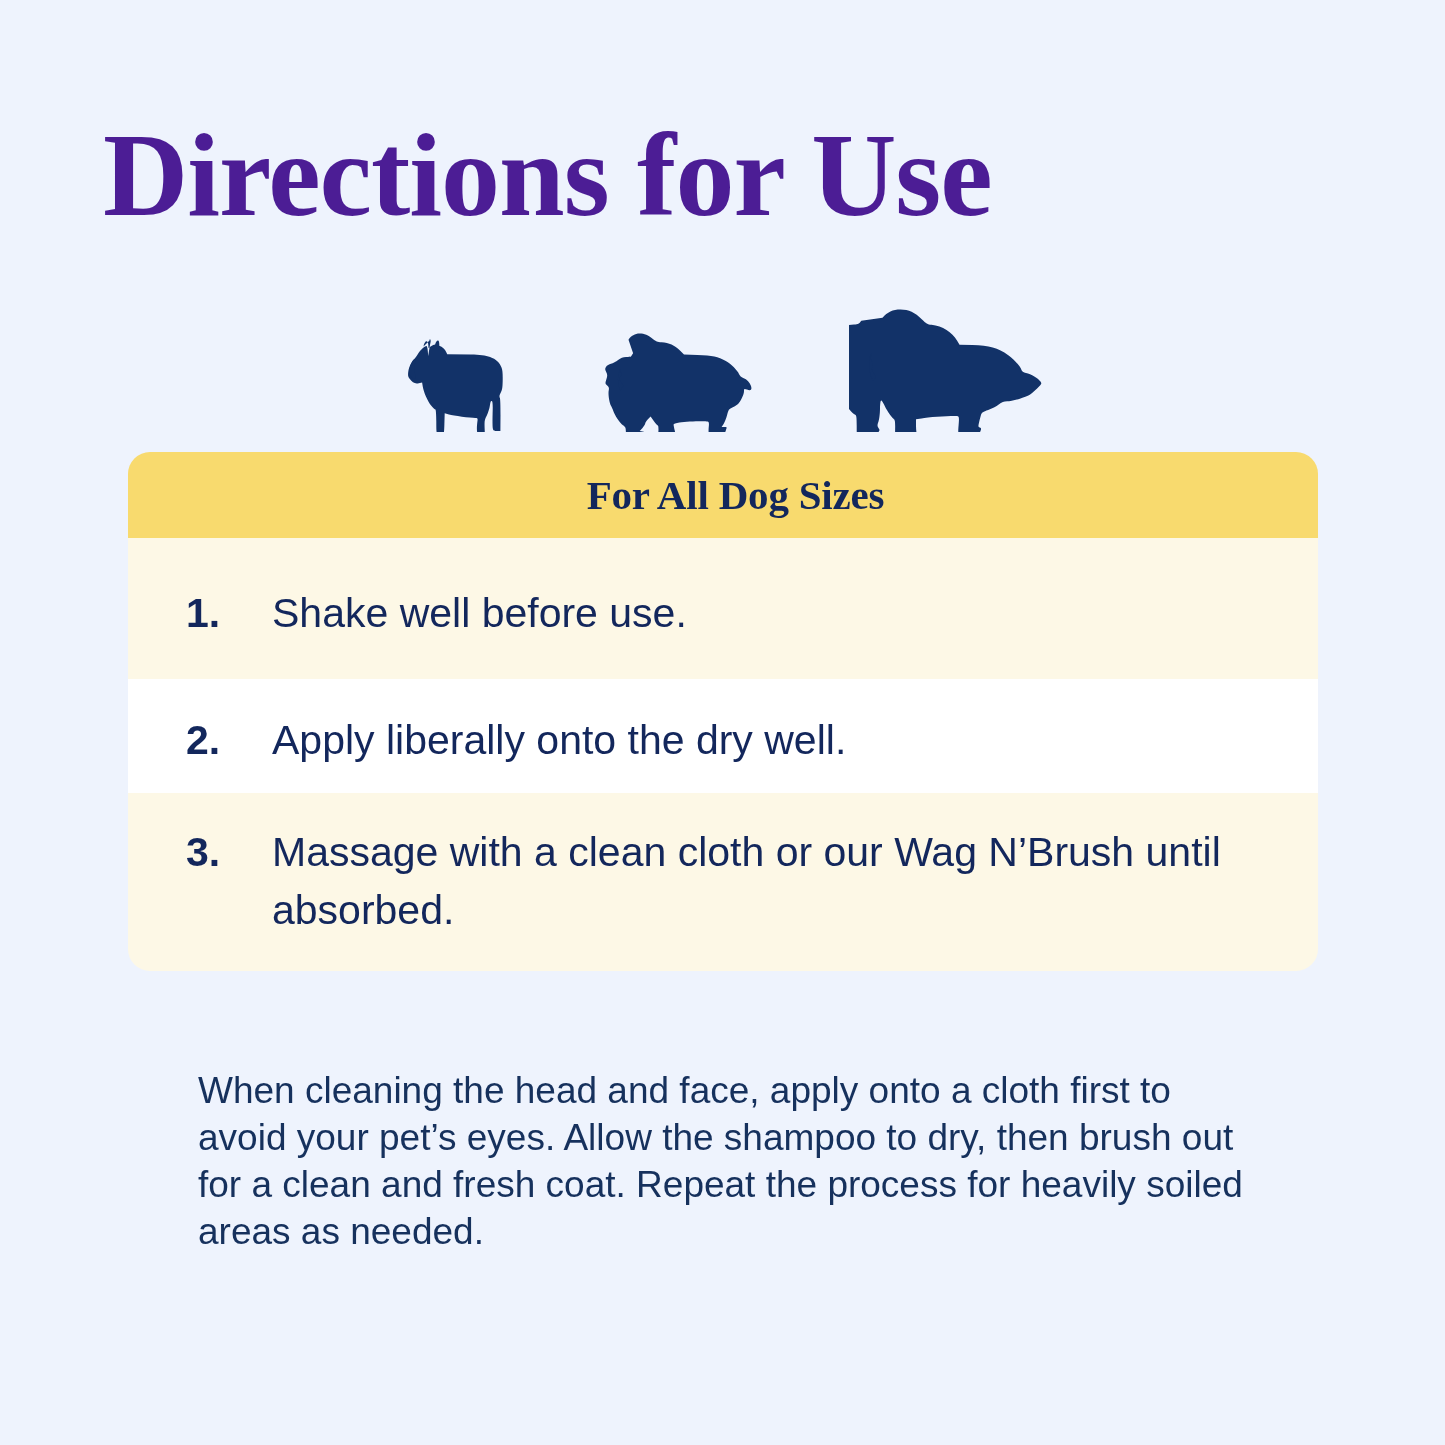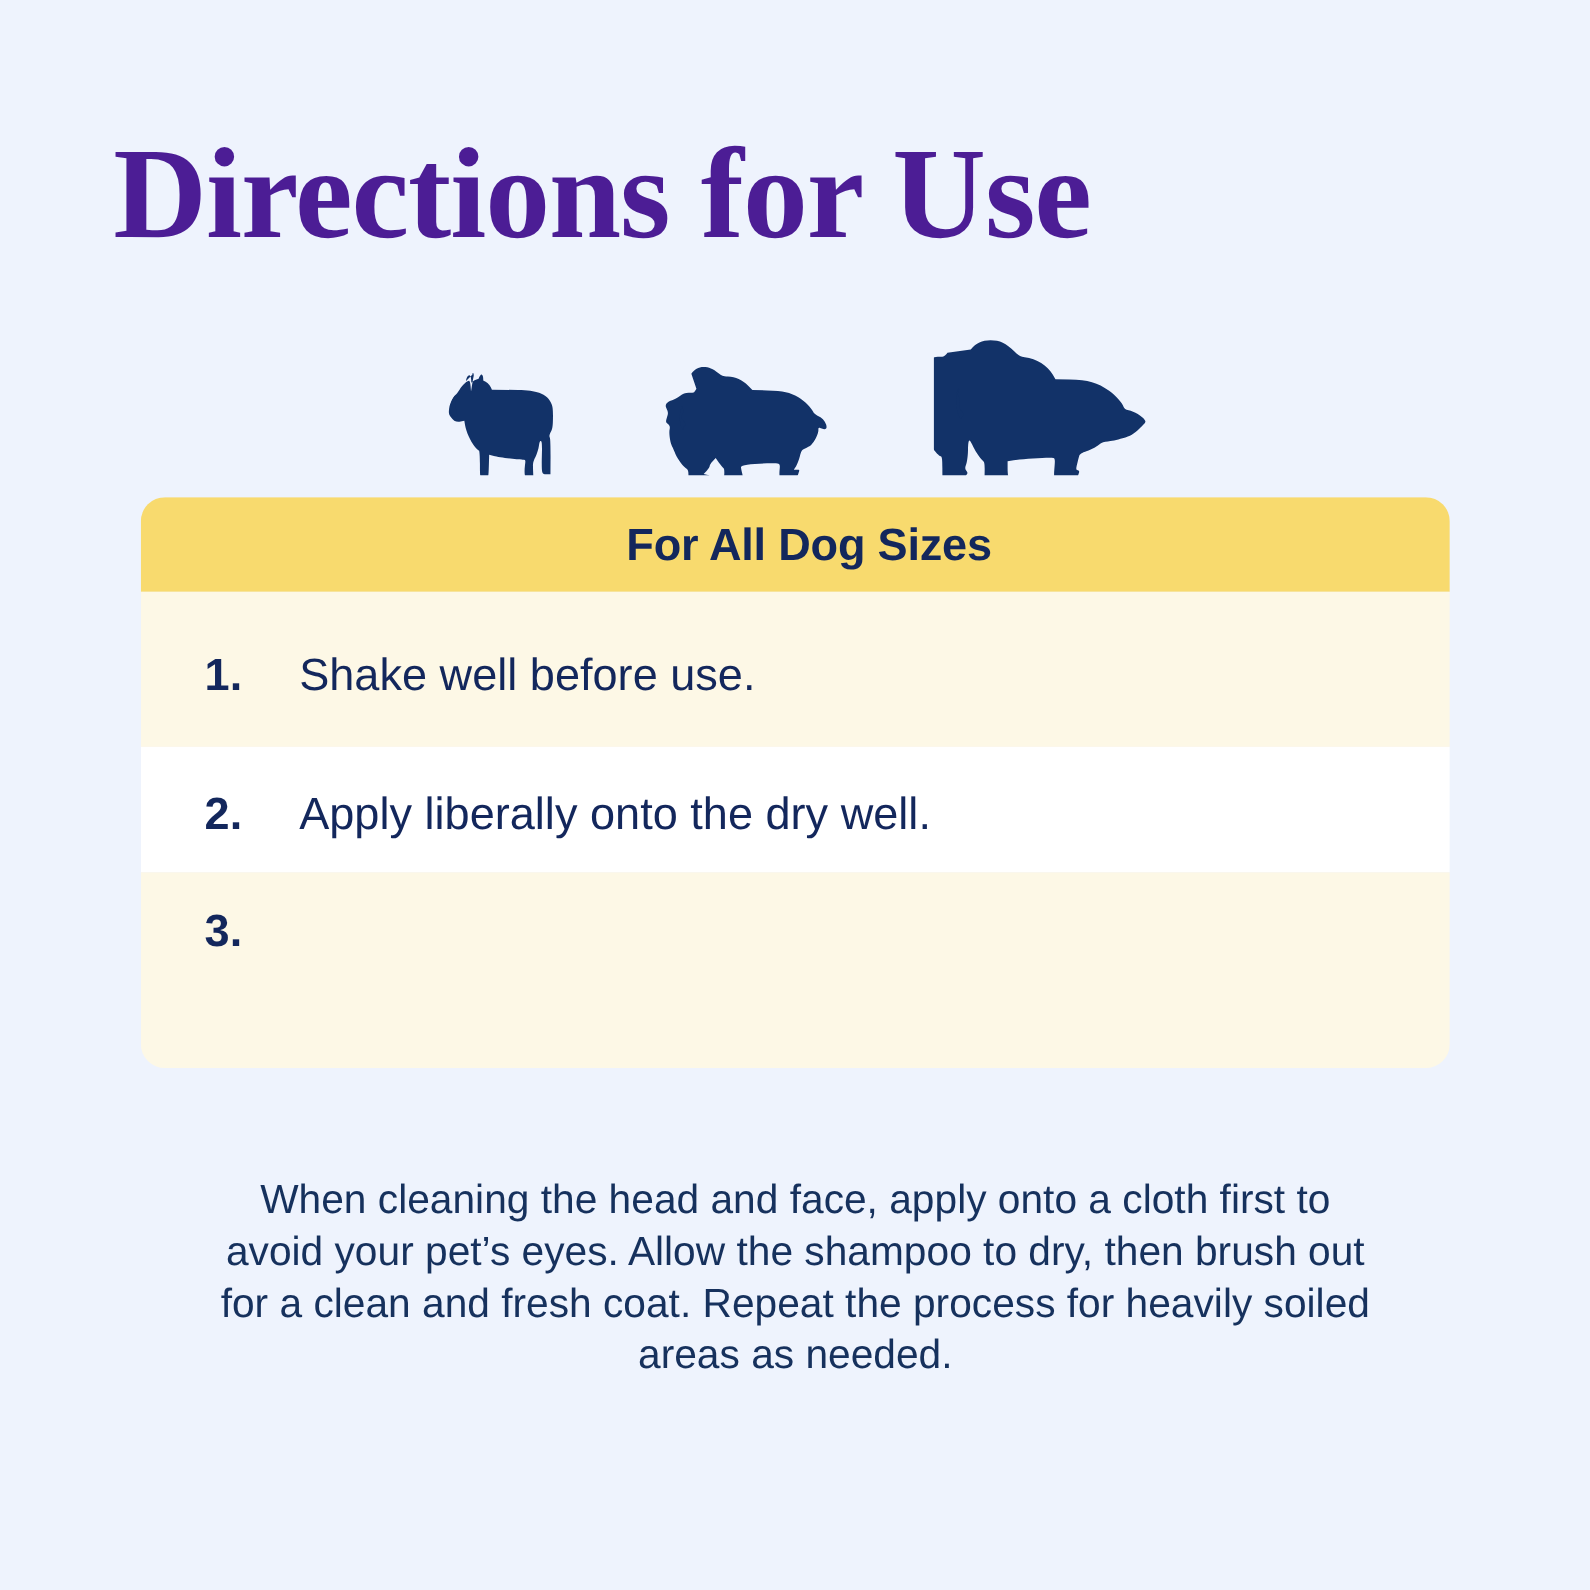--- a/index.html
+++ b/index.html
@@ -64,21 +64,21 @@
     overflow: hidden;
   }
   .card-header {
     background: #f8da6e;
     height: 86px;
     display: flex;
     align-items: center;
     justify-content: center;
   }
   .card-header-title {
-    font-family: Liberation Sans, sans-serif;
+    font-family: Liberation Serif, serif;
     font-weight: 700;
     font-size: 41px;
     color: #13275c;
     letter-spacing: -0.2px;
     margin-left: 25px;
   }
 
   .step-row {
     display: flex;
     align-items: flex-start;
@@ -119,21 +119,20 @@
     padding-right: 40px;
     margin-left: 34px;
   }
 
   
   .footer-note {
     position: absolute;
     left: 198px;
     top: 1068px;
     width: 1050px;
-    text-align: center;
     font-family: "Liberation Sans", sans-serif;
     font-size: 37px;
     line-height: 1.27;
     color: #16315d;
   }
 </style>
 </head>
 <body>
 
 <div class="page">
@@ -175,20 +174,21 @@
     <div class="step-row step-row-2 alt-white">
       <div class="step-inner">
         <span class="step-num">2.</span>
         <span class="step-text">Apply liberally onto the dry well.</span>
       </div>
     </div>
 
     <div class="step-row step-row-3 alt-cream">
       <div class="step-inner">
         <span class="step-num">3.</span>
+        <span class="step-text">Massage with a clean cloth or our Wag N’Brush until absorbed.</span>
       </div>
     </div>
 
   </div>
 
   <div class="footer-note">When cleaning the head and face, apply onto a cloth first to avoid your pet’s eyes. Allow the shampoo to dry, then brush out for a clean and fresh coat. Repeat the process for heavily soiled areas as needed.</div>
 
 </div>
 
 </body></html>

